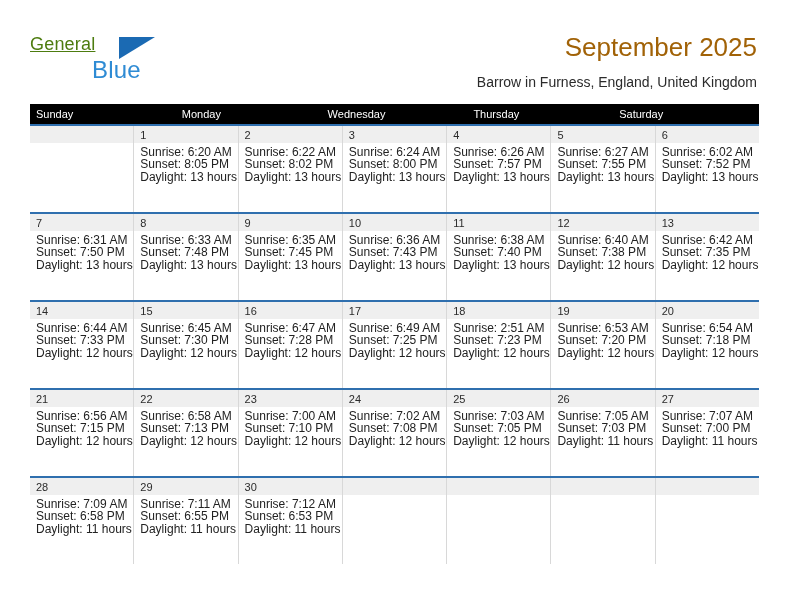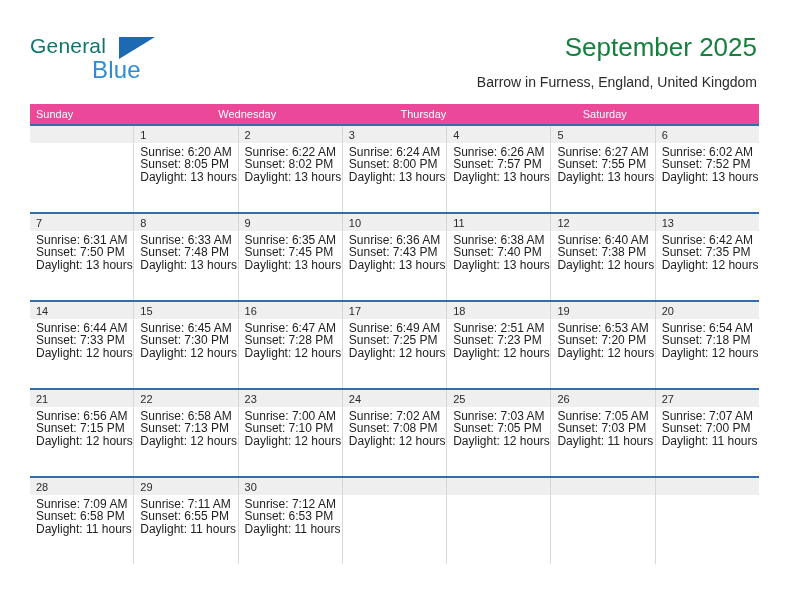--- a/index.html
+++ b/index.html
@@ -31,24 +31,25 @@
   .logo {
     position: absolute;
     left: 30px;
     top: 34px;
     width: 180px;
     height: 48px;
   }
   .logo-general {
     position: absolute;
     left: 0; top: 0;
-    font-size: 21px;
+    font-size: 18px;
     letter-spacing: 0.2px;
-    color: #0f766e;
+    color: #4d7c0f;
     font-family: "Liberation Sans", sans-serif;
+    text-decoration: underline;
   }
   .logo-triangle {
     position: absolute;
     left: 89px;
     top: 3px;
     width: 0; height: 0;
     border-left: 36px solid #1b6ab3;
     border-bottom: 22px solid transparent;
   }
   .logo-blue {
@@ -57,21 +58,21 @@
     top: 22px;
     font-size: 24px;
     letter-spacing: 0.2px;
     color: #2e8bd4;
   }
   .title {
     position: absolute;
     right: 35px;
     top: 32px;
     font-size: 26px;
-    color: #15803d;
+    color: #a16207;
     text-align: right;
     white-space: nowrap;
   }
   .subtitle {
     position: absolute;
     right: 35px;
     top: 74px;
     font-size: 14px;
     color: #2b2b2b;
     text-align: center;
@@ -81,21 +82,21 @@
   
   .calendar {
     position: absolute;
     left: 30px;
     top: 104px;
     width: 729px;
   }
   .weekday-row {
     display: flex;
     width: 729px;
-    background: #ec4899;
+    background: #000000;
     height: 20px;
   }
   .weekday {
     flex: 1 1 0;
     font-size: 11px;
     color: #ffffff;
     padding-left: 6px;
     line-height: 20px;
     box-sizing: border-box;
     white-space: nowrap;
@@ -156,20 +157,21 @@
       <span class="logo-triangle"></span>
       <span class="logo-blue">Blue</span>
     </div>
     <div class="title">September 2025</div>
     <div class="subtitle">Barrow in Furness, England, United Kingdom</div>
   </div>
 
   <div class="calendar">
     <div class="weekday-row" id="weekday-row">
         <div class="weekday">Sunday</div>
+        <div class="weekday">Monday</div>
         <div class="weekday">Wednesday</div>
         <div class="weekday">Thursday</div>
         <div class="weekday">Saturday</div>
       </div>
     <div id="weeks-container">
         <div class="week-row">
           <div class="day-cell empty">
             <div class="day-num"></div>
           </div>
           <div class="day-cell">

